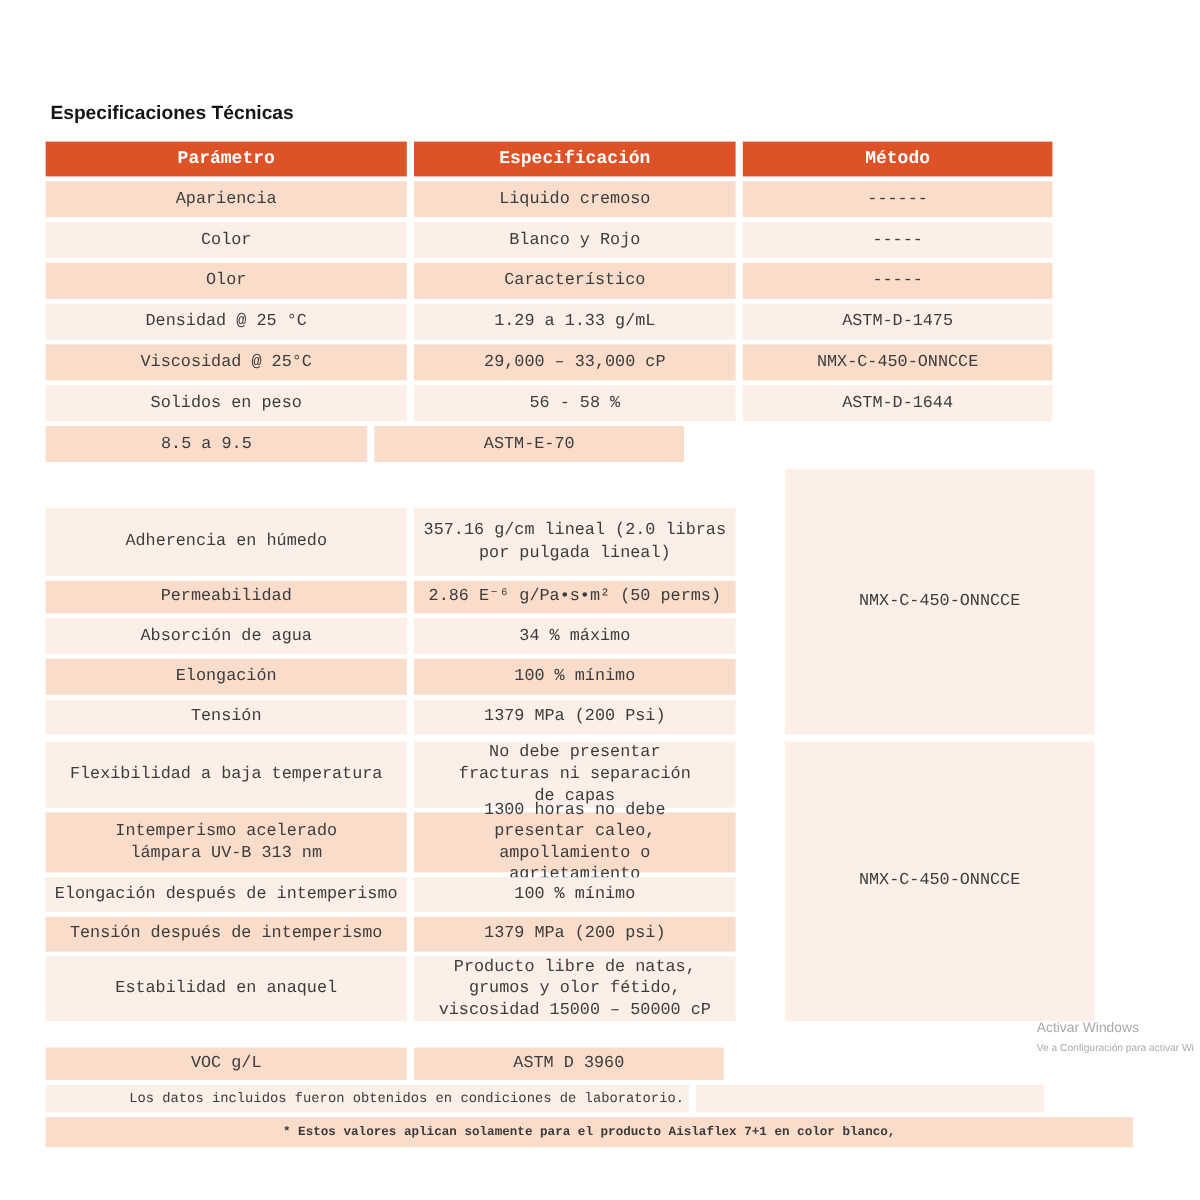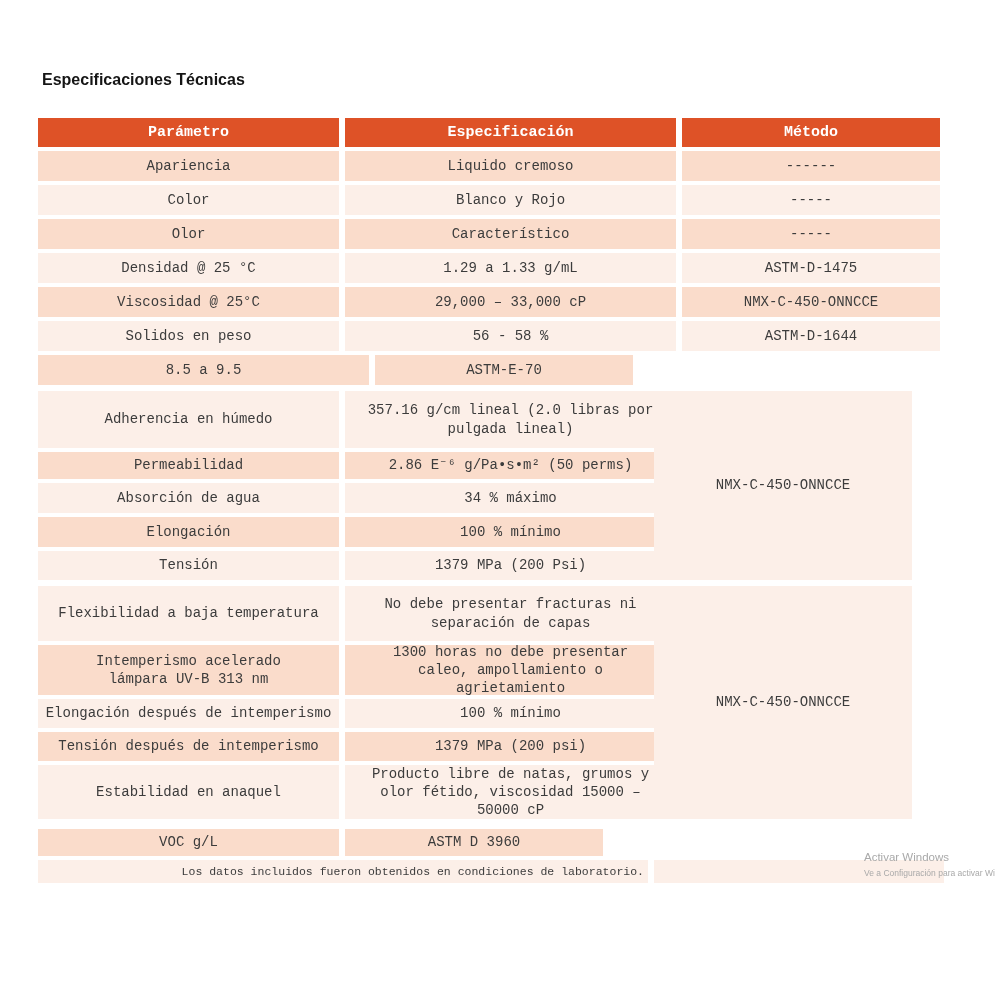--- a/index.html
+++ b/index.html
@@ -1,30 +1,30 @@
 <!DOCTYPE html>
 <html><head>
 <meta charset="utf-8">
 <style>
   html,body{margin:0;padding:0;background:#ffffff;}
   .page{
     position:relative;width:1000px;height:1000px;background:#ffffff;overflow:hidden;
     font-family:"Liberation Sans","DejaVu Sans",sans-serif;
   }
   .title{
-    position:absolute;left:42px;top:71px;margin:0;
+    position:absolute;left:42px;top:86px;margin:0;
     font-size:16px;font-weight:bold;color:#151515;letter-spacing:0;
   }
   .tbl{
     position:absolute;left:38px;top:118px;width:906px;
     display:flex;flex-direction:column;row-gap:4px;font-family:Liberation Mono, monospace;
   }
   .row{display:flex;column-gap:6px;}
   .c1{width:301px;flex:none;}
-  .c2{width:331px;flex:none;}
+  .c2{width:268px;flex:none;}
   .c3{width:258px;flex:none;}
   .cell{
     display:flex;align-items:center;justify-content:center;text-align:center;
     font-size:14px;color:#3c3c3c;line-height:1.3;box-sizing:border-box;
   }
   .th{
     background:#de5227;color:#ffffff;font-weight:bold;font-size:15px;height:29px;
     display:flex;align-items:center;justify-content:center;
   }
   .dark{background:#fadccb;}
@@ -34,28 +34,28 @@
   .h27{height:27px;}
   .h57{height:57px;}
   .h55{height:55px;}
   .h50{height:50px;}
   .h54{height:54px;}
   .sect{display:flex;column-gap:6px;margin-top:2px;}
   .sect-left{width:610px;flex:none;display:flex;flex-direction:column;row-gap:4px;}
   .srow{display:flex;column-gap:6px;align-items:flex-end;}
   .merged{align-self:stretch;}
   
-  .pad-tight{padding:0 5px;}
+  .pad-tight{padding:0 5px;margin-top:32px;}
   .pad-230{padding:16px 36px;}
   .pad-250{padding:0 26px;}
   .pad-260{padding:0 20px;}
   .pad-uvb{padding:0 45px;}
-  .voc{margin-top:6px;}
+  .voc{margin-top:18px;}
   .foot-light-left{
-    width:610px;flex:none;height:23px;background:#fcefe8;
+    width:536px;flex:none;height:23px;background:#fcefe8;
     display:flex;align-items:center;justify-content:flex-end;
     font-size:11.5px;color:#3c3c3c;padding-right:4px;box-sizing:border-box;
   }
   .foot-light-right{width:290px;flex:none;height:23px;background:#fcefe8;}
   .foot-dark{
     width:906px;height:25px;background:#fadccb;
     display:flex;align-items:center;justify-content:center;
     font-size:10.5px;font-weight:bold;color:#3a3a3a;
   }
   .watermark{position:absolute;left:864px;top:851px;color:#a9a9a9;}
@@ -166,20 +166,23 @@
 
     <div class="row voc">
       <div class="c1 cell dark h27">VOC g/L</div>
       <div class="c3 cell dark h27">ASTM D 3960</div>
     </div>
 
     <div class="row">
       <div class="foot-light-left">Los datos incluidos fueron obtenidos en condiciones de laboratorio.</div>
       <div class="foot-light-right"></div>
     </div>
+    <div class="row">
+      <div class="foot-dark">* Estos valores aplican solamente para el producto Aislaflex 7+1 en color blanco,</div>
+    </div>
 
   </div>
 
   <div class="watermark">
     <div class="wm1">Activar Windows</div>
     <div class="wm2">Ve a Configuración para activar Wi</div>
   </div>
 
 </div>
 

